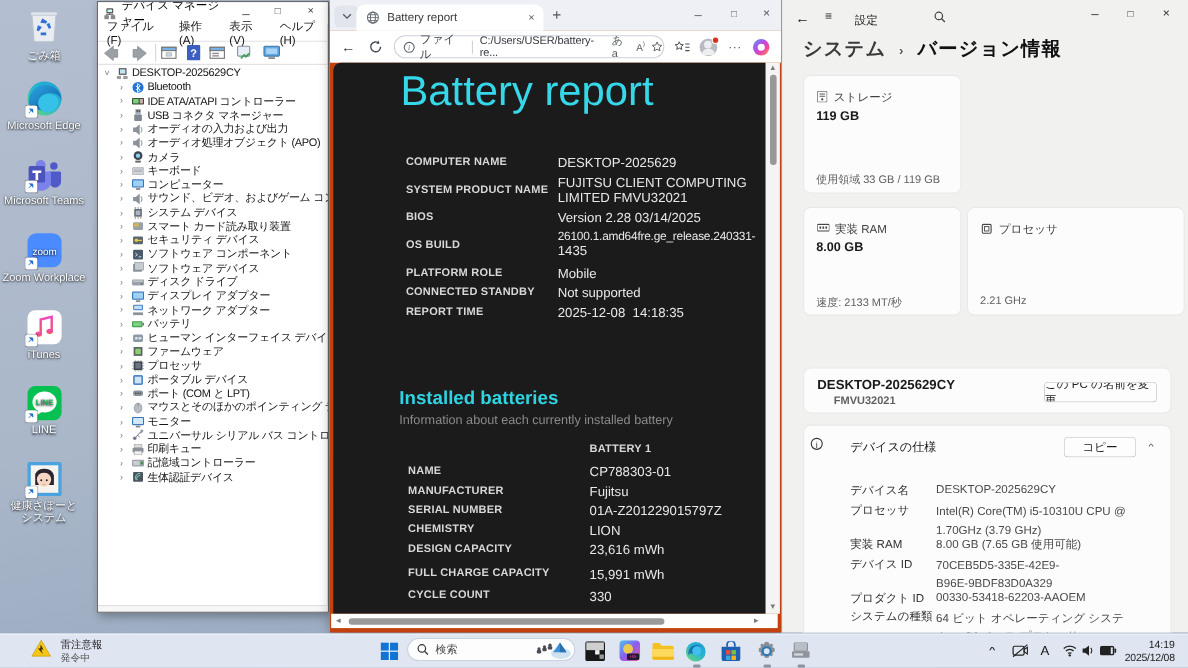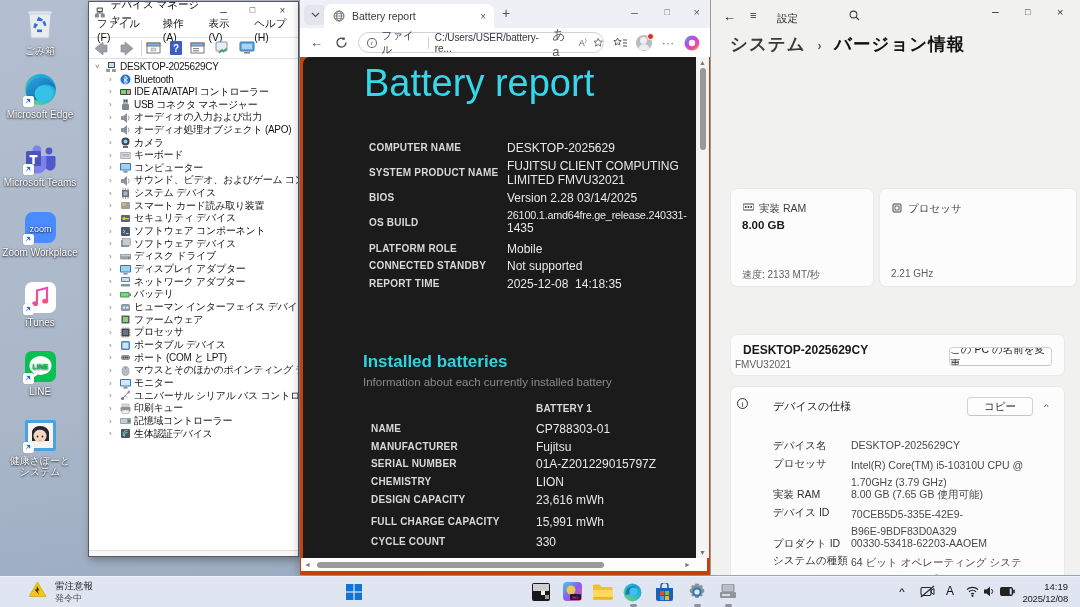--- a/index.html
+++ b/index.html
@@ -502,21 +502,21 @@
   <span style="margin-left:10px;color:#454a52;font-size:13px;">←</span>
   <svg width="13" height="13" viewBox="0 0 13 13" style="margin-left:12px;">
         <path d="M11 6.5 a4.5 4.5 0 1 1-1.4-3.2" stroke="#454a52" stroke-width="1.3" fill="none"></path>
         <path d="M9.2 0.8 l.6 2.8 -2.8.5z" fill="#454a52"></path>
       </svg>
   <div class="pill" style="margin-left:10px;width:246px;">
    <span style="margin-left:8px;width:10px;height:10px;border:1px solid #5f6670;border-radius:50%;color:#5f6670;font-size:7px;display:flex;align-items:center;justify-content:center;font-family:'Liberation Serif',serif;font-style:italic;">i</span>
    <span style="margin-left:5px;color:#3c4148;">ファイル</span>
    <span style="width:1px;height:12px;background:#d0d4da;margin:0 6px;"></span>
    <span style="color:#33373d;font-size:10px;letter-spacing:-.1px;">C:/Users/USER/battery-re...</span>
-   <span style="margin-left:4px;color:#5a5f66;font-size:13px;">あa</span>
+   <span style="margin-left:4px;color:#5a5f66;font-size:10px;">あa</span>
    <span style="margin-left:7px;color:#5a5f66;font-size:9px;">A<sup style="font-size:6px;">)</sup></span>
    <svg width="11" height="11" viewBox="0 0 11 11" style="margin-left:6px;">
           <path d="M5.5 1 l1.3 2.9 3.2.3 -2.4 2.1 .7 3.1 -2.8-1.6 -2.8 1.6 .7-3.1 -2.4-2.1 3.2-.3z" fill="none" stroke="#5a5f66" stroke-width=".9"></path>
         </svg>
   </div>
   <svg width="14" height="12" viewBox="0 0 14 12" style="margin-left:9px;">
         <path d="M4.5 1 l1.1 2.4 2.6.25 -2 1.75 .6 2.6 -2.3-1.35 -2.3 1.35 .6-2.6 -2-1.75 2.6-.25z" fill="none" stroke="#4a4f56" stroke-width=".9"></path>
         <path d="M10 3 h4 M10 6 h4 M10 9 h4" stroke="#4a4f56" stroke-width="1"></path>
       </svg>
   <span style="margin-left:9px;position:relative;width:16px;height:16px;background:#b8bcc2;border-radius:50%;display:inline-block;">
@@ -590,40 +590,50 @@
   <span class="abs" style="left:66px;top:12px;font-size:10.5px;color:#1a1a1a;">設定</span>
   <svg width="11" height="11" viewBox="0 0 11 11" class="abs" style="left:138px;top:10px;">
       <circle cx="4.5" cy="4.5" r="3.4" fill="none" stroke="#444" stroke-width="1.1"></circle>
       <path d="M7 7 l3 3" stroke="#444" stroke-width="1.1"></path>
     </svg>
   <span class="abs" style="left:281px;top:5px;font-size:12px;color:#333;">–</span>
   <span class="abs" style="left:314px;top:7px;font-size:9px;color:#333;">□</span>
   <span class="abs" style="left:346px;top:6px;font-size:11px;color:#333;">×</span>
   <div class="abs" style="left:19px;top:32px;font-size:17.5px;font-weight:bold;color:#3a3a3a;letter-spacing:1px;">システム&nbsp; <span style="font-size:12px;color:#5a5a5a;">›</span>&nbsp; <span style="color:#111;">バージョン情報</span></div>
 
+  <div class="card" style="left:19px;top:68px;width:144px;height:108px;">
+    <svg width="9" height="10" viewBox="0 0 9 10" style="position:absolute;left:12px;top:14px;">
+        <rect x="0" y="0" width="9" height="10" rx="1" fill="none" stroke="#444" stroke-width="1"></rect>
+        <path d="M2 2.5 h5 M2 4.5 h5" stroke="#444" stroke-width=".8"></path>
+        <circle cx="4.5" cy="7.3" r="1" fill="#444"></circle>
+      </svg>
+    <span class="clabel abs" style="left:27px;top:13px;">ストレージ</span>
+    <div class="cbig abs" style="left:11px;top:31px;">119 GB</div>
+    <div class="cfoot" style="left:11px;top:87px;">使用領域 33 GB / 119 GB</div>
+  </div>
   <div class="card" style="left:19px;top:188px;width:144px;height:99px;">
     <svg width="11" height="9" viewBox="0 0 11 9" style="position:absolute;left:12px;top:14px;">
         <rect x="0" y="1" width="11" height="6" rx="1" fill="none" stroke="#444" stroke-width="1"></rect>
         <path d="M2 3 h1.5 v2 h-1.5z M4.7 3 h1.5 v2 h-1.5z M7.4 3 h1.5 v2 h-1.5z" fill="#444"></path>
       </svg>
     <span class="clabel abs" style="left:28px;top:13px;">実装 RAM</span>
     <div class="cbig abs" style="left:11px;top:30px;">8.00 GB</div>
     <div class="cfoot" style="left:11px;top:79px;">速度: 2133 MT/秒</div>
   </div>
   <div class="card" style="left:168px;top:188px;width:198px;height:99px;">
     <svg width="10" height="10" viewBox="0 0 10 10" style="position:absolute;left:12px;top:14px;">
         <rect x="1" y="1" width="8" height="8" rx="1" fill="none" stroke="#444" stroke-width="1"></rect>
         <rect x="3" y="3" width="4" height="4" fill="none" stroke="#444" stroke-width=".8"></rect>
       </svg>
     <span class="clabel abs" style="left:28px;top:13px;">プロセッサ</span>
     <div class="cfoot" style="left:11px;top:79px;">2.21 GHz</div>
   </div>
   <div class="card" style="left:19px;top:334px;width:335px;height:42px;">
     <div class="abs" style="left:12px;top:8px;font-size:12px;font-weight:bold;color:#1a1a1a;">DESKTOP-2025629CY</div>
-    <div class="abs" style="left:4px;top:24px;font-size:10px;color:#5f5f5f;">FMVU32021</div>
+    <div class="abs" style="left:27px;top:24px;font-size:10px;color:#5f5f5f;font-weight:bold;">FMVU32021</div>
     <div class="wbtn" style="left:218px;top:12px;width:103px;height:19px;overflow:hidden;">この PC の名前を変更</div>
   </div>
   <div class="card" style="left:19px;top:386px;width:335px;height:200px;">
     <span class="abs" style="left:6px;top:11px;width:11px;height:11px;border:1px solid #333;border-radius:50%;font-size:8px;color:#333;text-align:center;line-height:11px;">i</span>
     <span class="abs" style="left:42px;top:12px;font-size:11px;color:#1a1a1a;">デバイスの仕様</span>
     <div class="wbtn" style="left:236px;top:10px;width:66px;height:19px;">コピー</div>
     <span class="abs" style="left:313px;top:14px;font-size:10px;color:#333;transform:scaleY(.7);">^</span>
     <div class="srow" style="left:42px;top:52px;">デバイス名</div>
       <div class="sval" style="left:120px;top:52px;">DESKTOP-2025629CY</div>
     <div class="srow" style="left:42px;top:70px;">プロセッサ</div>
@@ -645,20 +655,40 @@
   <path d="M9 5 l2.5 4.5 h-2 l1.5 4 -4.5-5 h2z" fill="#3a3000"></path>
  </svg>
  <span style="position:absolute;left:55px;top:3px;font-size:9.5px;color:#1a1a1a;">雷注意報</span>
  <span style="position:absolute;left:55px;top:15px;font-size:9px;color:#555;">発令中</span>
  <svg width="16" height="16" viewBox="0 0 16 16" style="position:absolute;left:346px;top:7px;">
   <rect x="0" y="0" width="7.4" height="7.4" fill="#1173d4"></rect>
       <rect x="8.6" y="0" width="7.4" height="7.4" fill="#1173d4"></rect>
   <rect x="0" y="8.6" width="7.4" height="7.4" fill="#1173d4"></rect>
       <rect x="8.6" y="8.6" width="7.4" height="7.4" fill="#1173d4"></rect>
  </svg>
+ <div style="position:absolute;left:370px;top:3px;width:153px;height:21px;background:#fdfdfe;border:1px solid #c9d2e0;border-radius:11px;display:flex;align-items:center;overflow:hidden;">
+  <svg width="11" height="11" viewBox="0 0 11 11" style="margin-left:8px;flex:none;">
+        <circle cx="4.5" cy="4.5" r="3.4" fill="none" stroke="#333" stroke-width="1.1"></circle>
+        <path d="M7 7 l3 3" stroke="#333" stroke-width="1.1"></path>
+      </svg>
+  <span style="margin-left:6px;font-size:10px;color:#444;">検索</span>
+  <svg width="38" height="19" viewBox="0 0 38 19" style="margin-left:auto;margin-right:2px;">
+   <ellipse cx="28" cy="13" rx="9" ry="5" fill="#cfe2f0"></ellipse>
+   <path d="M27 3 l6 9 h-12z" fill="#3c8fd8"></path>
+   <path d="M27 3 l6 9 h-6z" fill="#2a6faf"></path>
+   <g fill="#4a4a55">
+          <circle cx="8" cy="9" r="1.5"></circle>
+          <rect x="6" y="10" width="4" height="3" rx="1"></rect>
+          <circle cx="13" cy="7" r="1.5"></circle>
+          <rect x="11" y="8" width="4" height="3" rx="1"></rect>
+          <circle cx="18" cy="5.5" r="1.5"></circle>
+          <rect x="16" y="6.5" width="4" height="3" rx="1"></rect>
+        </g>
+  </svg>
+ </div>
  <svg width="18" height="18" viewBox="0 0 18 18" style="position:absolute;left:532px;top:6px;">
   <rect x="0" y="0" width="18" height="18" rx="2" fill="#181818"></rect>
   <rect x="1" y="1" width="16" height="7" fill="#cfcfcf"></rect>
   <rect x="9" y="8" width="4" height="4" fill="#efefef"></rect>
       <rect x="13" y="12" width="4" height="4" fill="#9a9a9a"></rect>
  </svg>
  <svg width="19" height="19" viewBox="0 0 19 19" style="position:absolute;left:563px;top:5px;">
   <defs>
         <linearGradient id="cc1" x1="0" y1="0" x2="1" y2="1">
           <stop offset="0" stop-color="#49c8f2"></stop>

